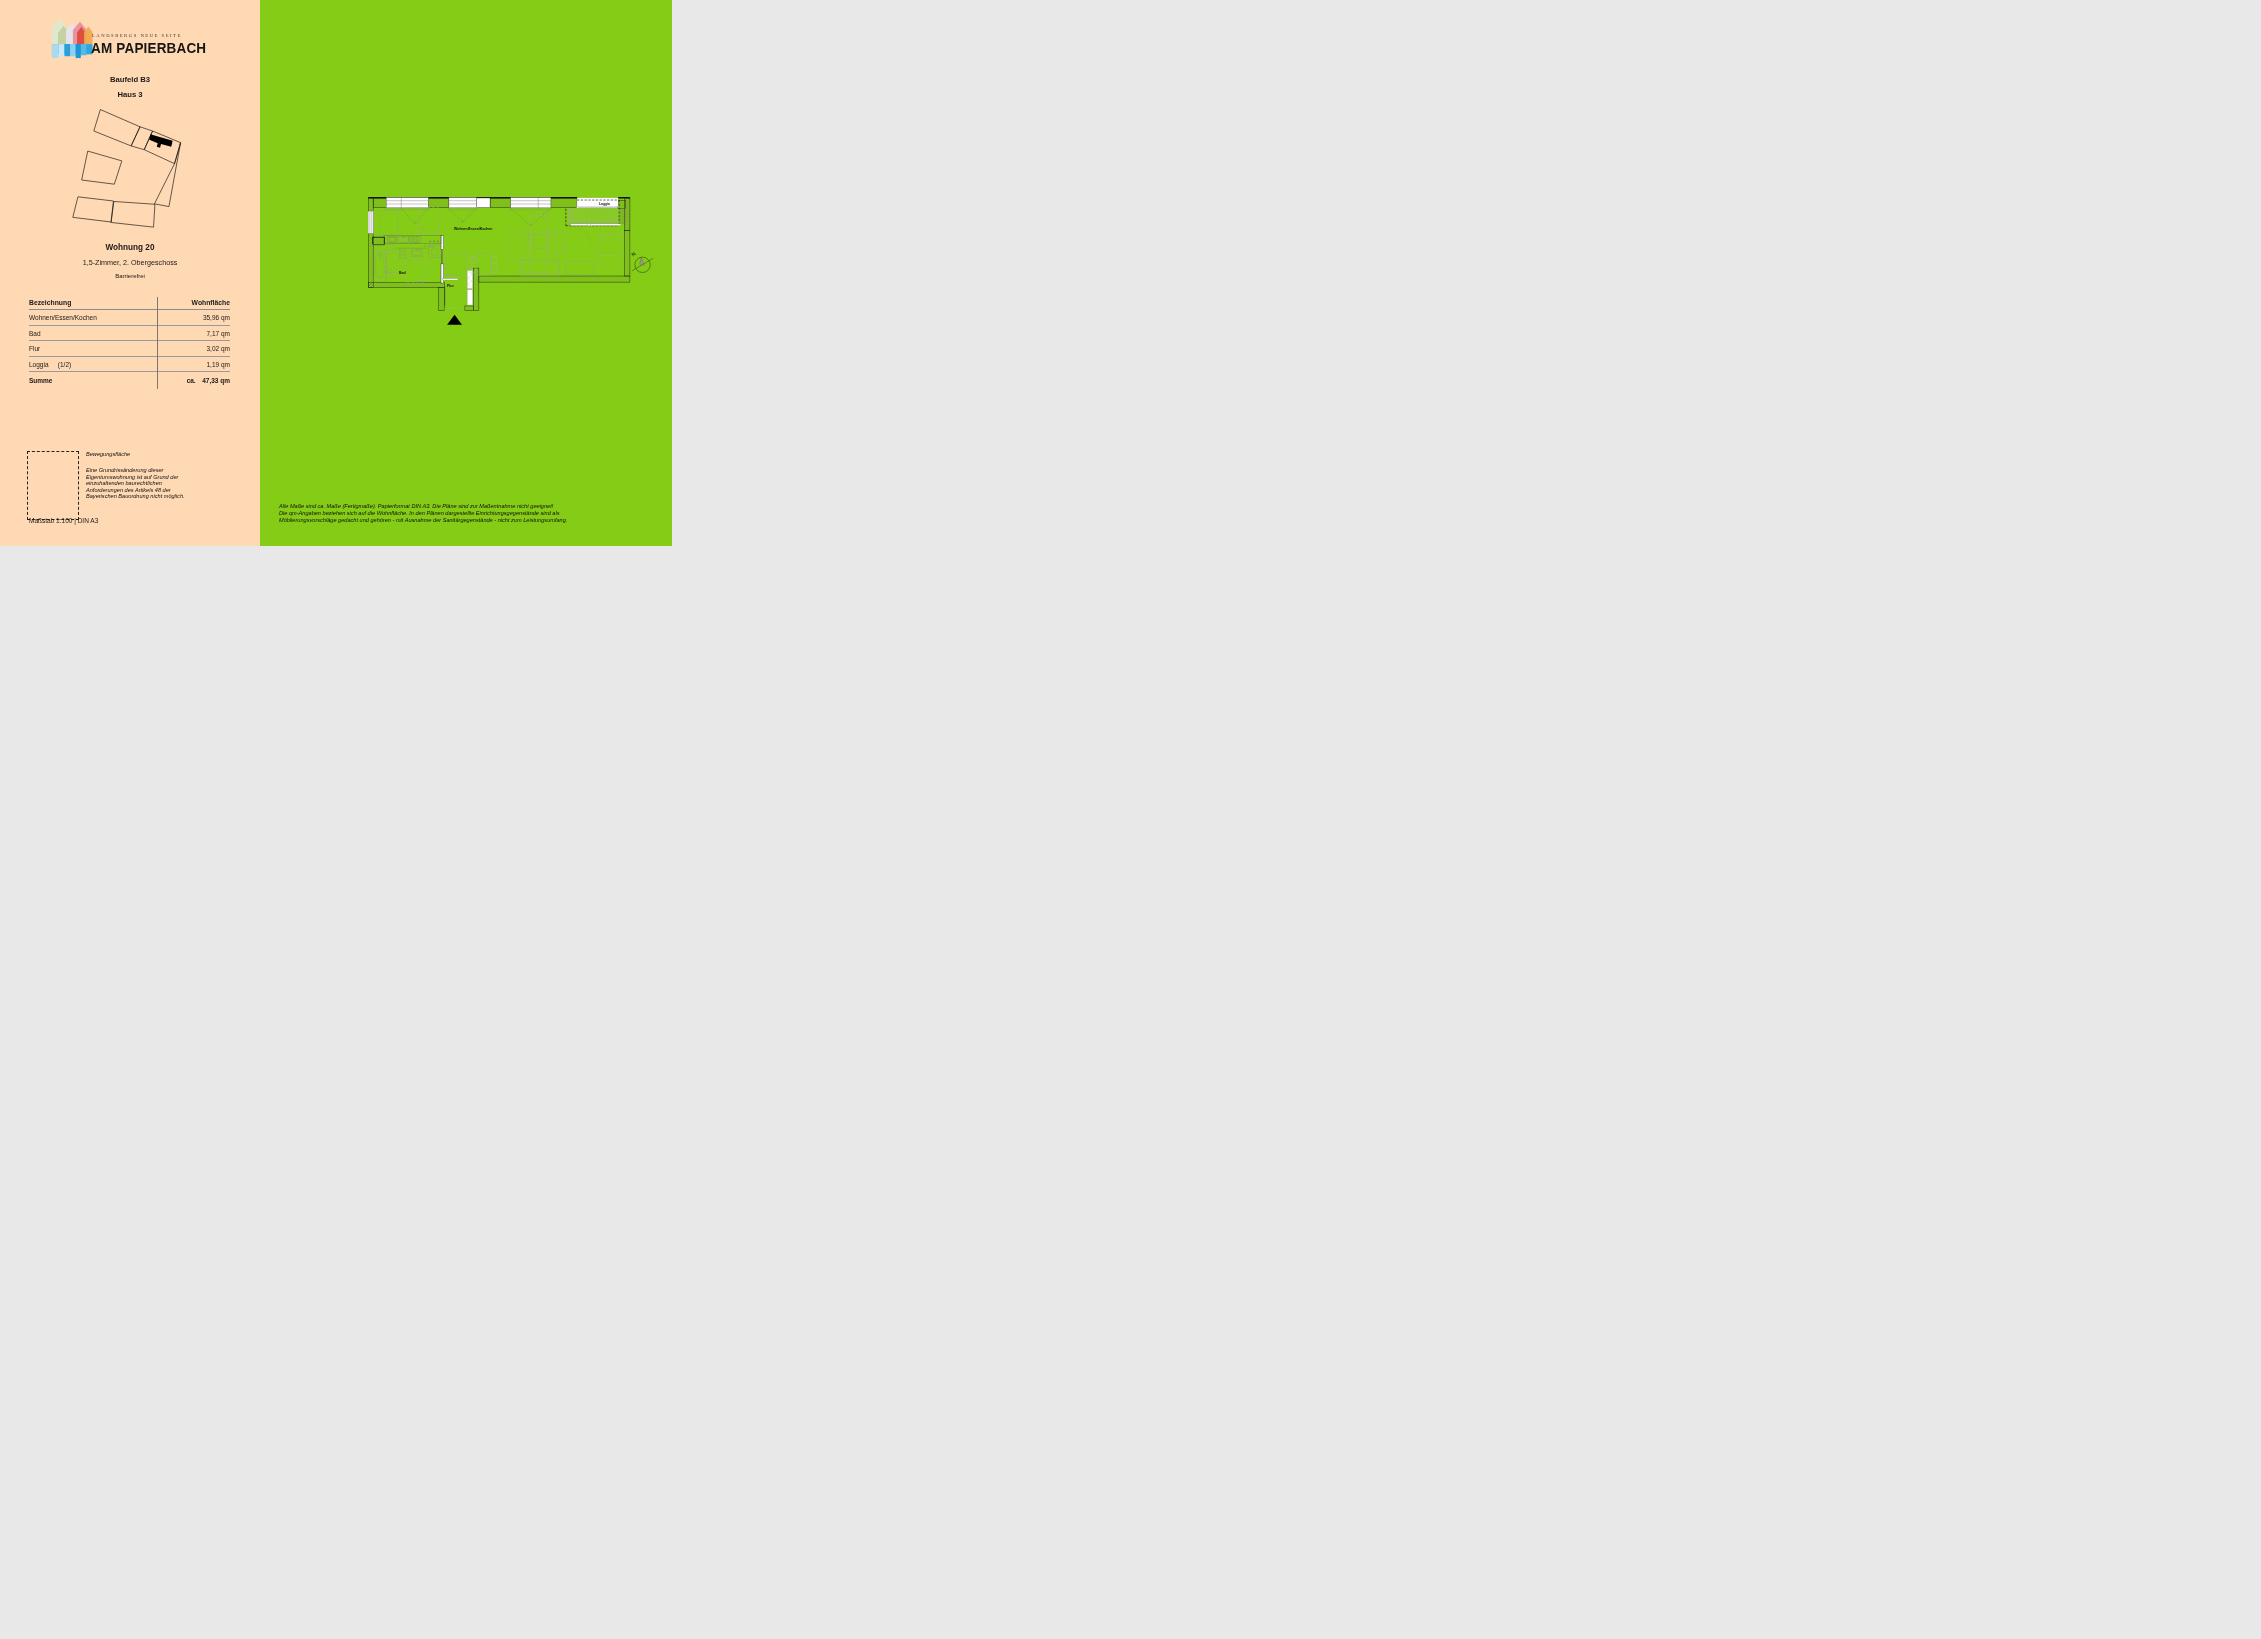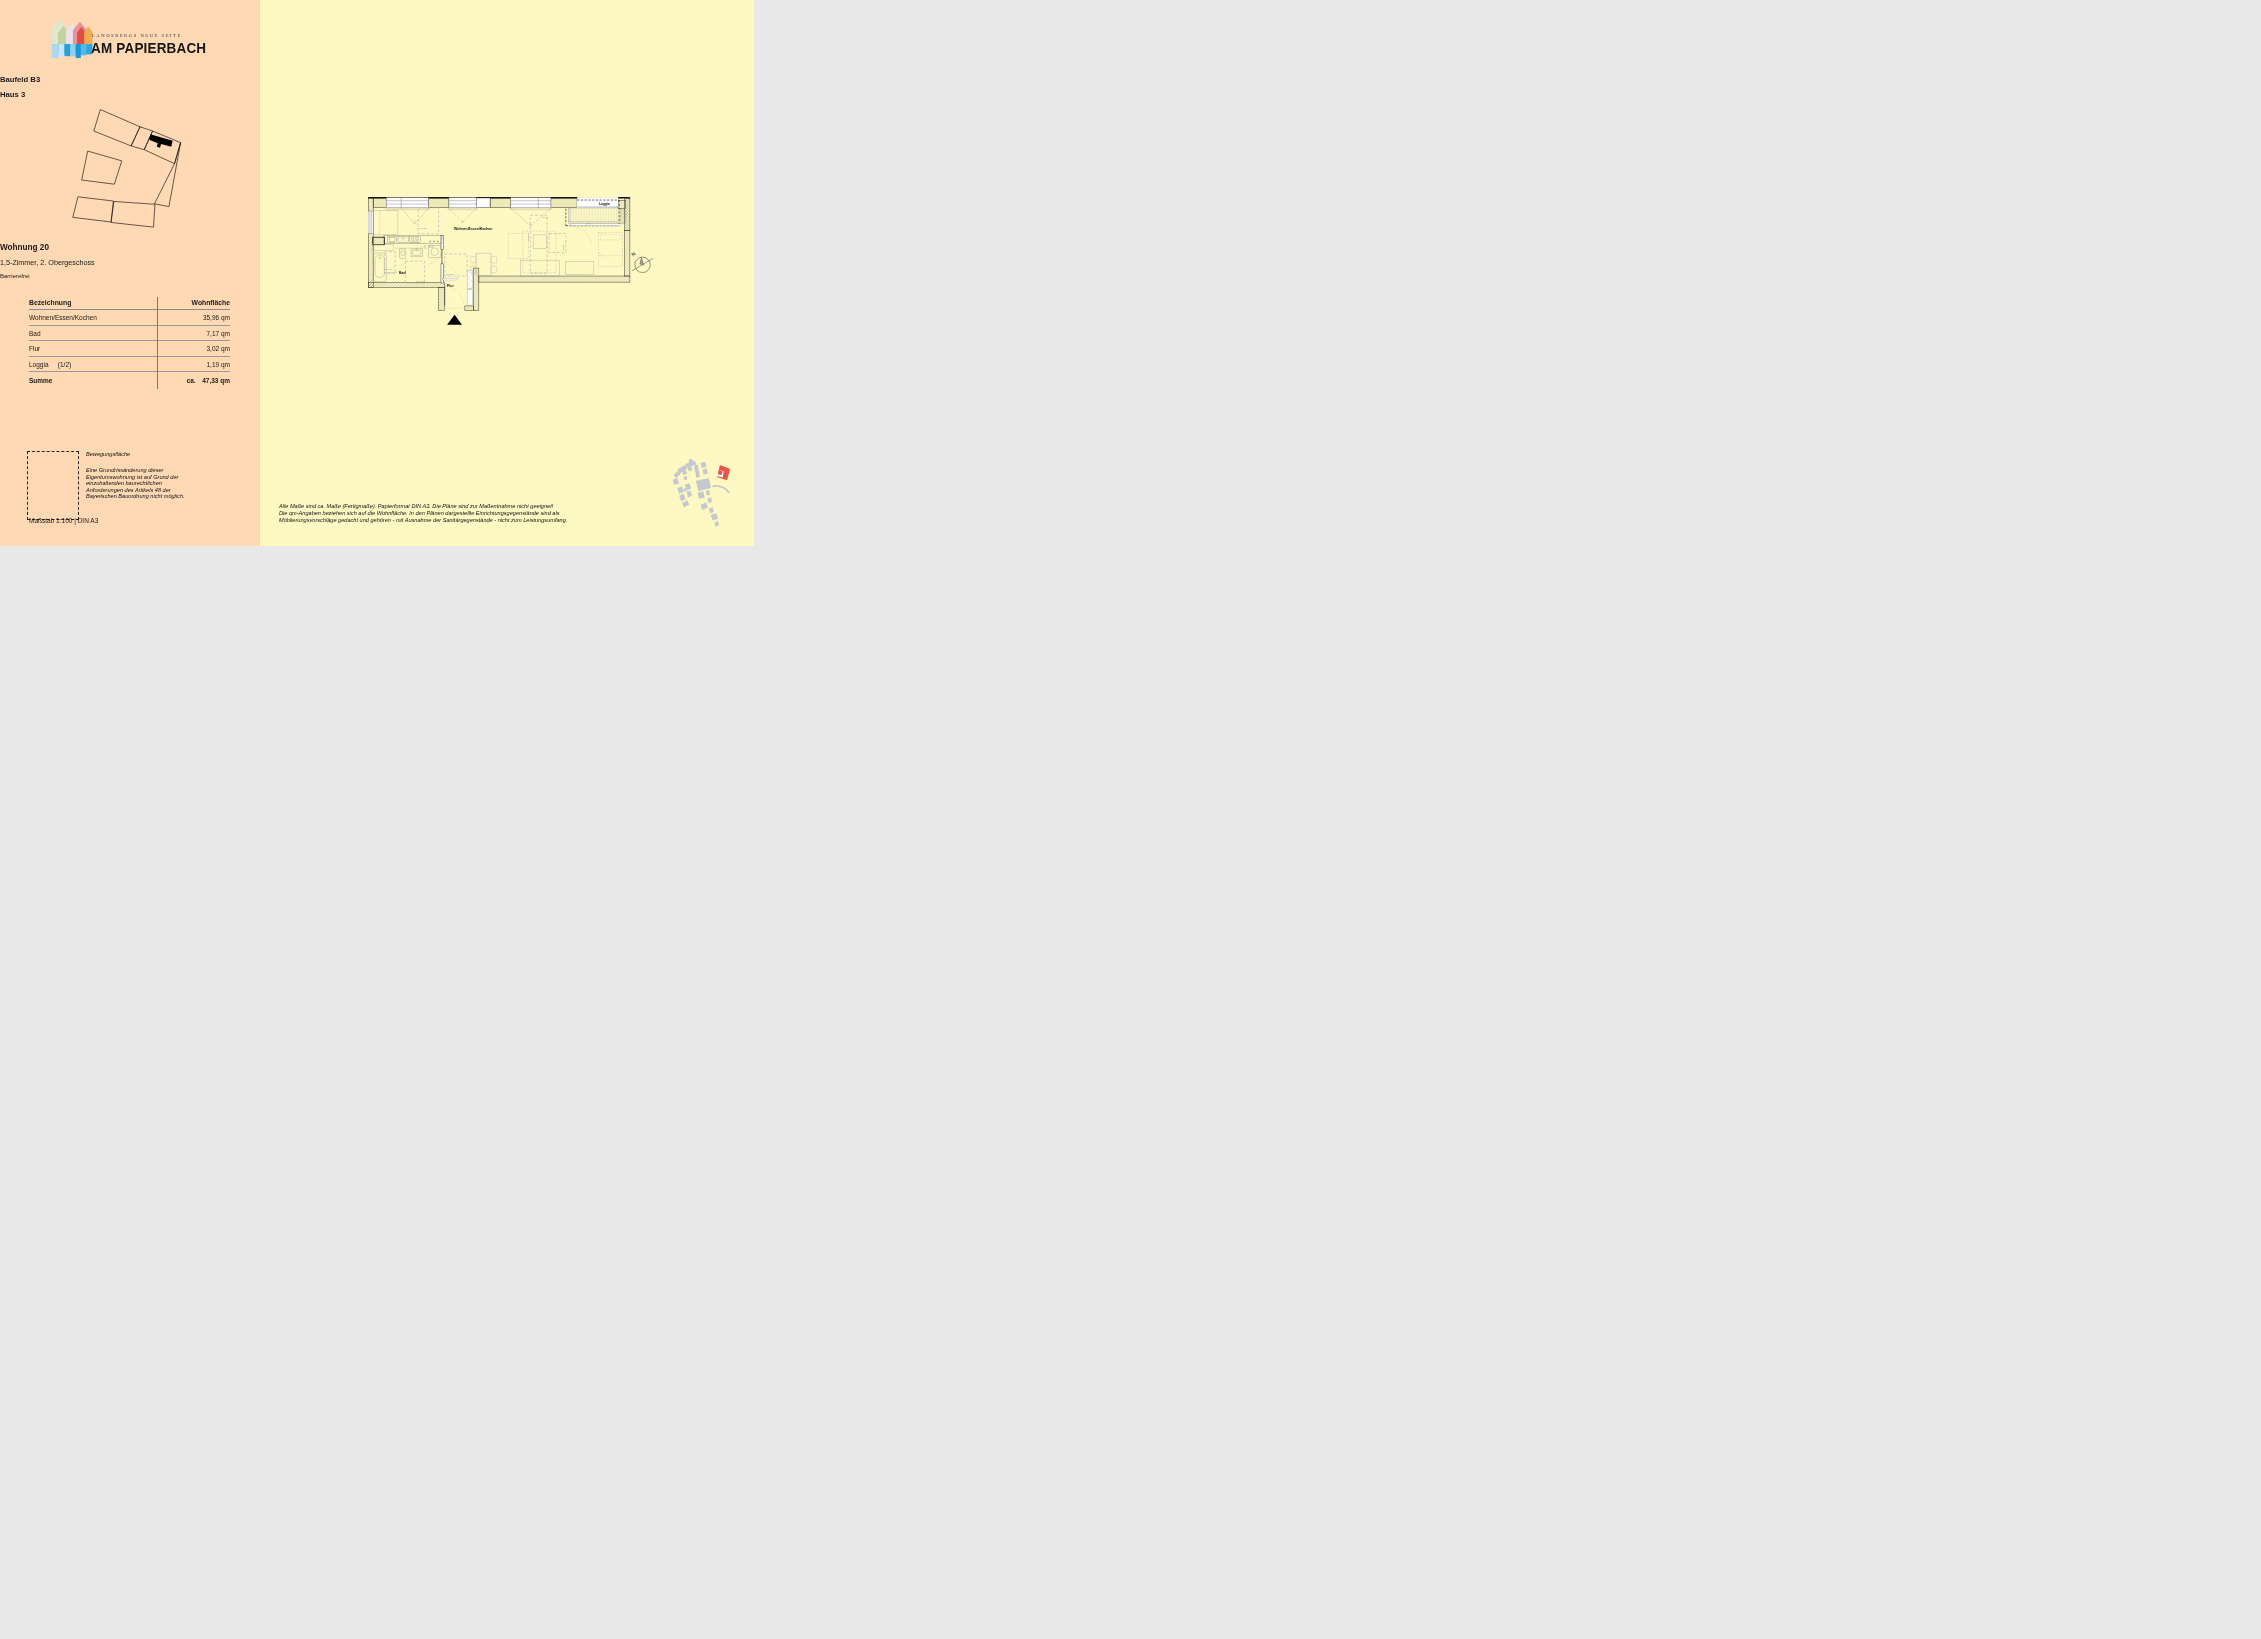--- a/index.html
+++ b/index.html
@@ -1,20 +1,20 @@
 <!DOCTYPE html>
 <html style="font-size:7.5px"><head>
 <meta charset="utf-8">
 <style>
   html,body{margin:0;padding:0;background:#e8e8e8;}
-  .page{position:relative;width:754px;height:546px;background:#fef9c3;overflow:hidden;
+  .page{position:relative;width:672px;height:546px;background:#84cc16;overflow:hidden;
         font-family:"Liberation Sans",sans-serif;color:#1a1a1a;}
   .sidebar{position:absolute;left:0;top:0;width:260px;height:546px;background:#FFD9B3;}
   .abs{position:absolute;}
-  .centered{width:260px;}
+  .centered{width:260px;text-align:center;}
   .logo-tagline{font-family:"Liberation Serif",serif;font-size:4.7px;letter-spacing:1.5px;color:#3a3a3a;white-space:nowrap;}
   .logo-title{font-size:14.5px;font-weight:700;letter-spacing:0.2px;color:#161616;transform:scaleX(0.93);transform-origin:left;white-space:nowrap;}
   .h-bold{font-weight:700;font-size:7.7px;}
   .apt-title{font-weight:700;font-size:8.2px;}
   .apt-sub{font-size:7.2px;}
   .apt-note{font-size:6px;}
   .area-table{position:absolute;left:29px;top:299px;width:201px;font-size:6.5px;}
   .area-table .hdr{display:flex;justify-content:space-between;font-weight:700;font-size:6.8px;
                    padding-bottom:3.3px;border-bottom:0.5px solid #8c8c8c;}
   .area-table .row{display:flex;justify-content:space-between;align-items:center;height:14.5px;border-bottom:0.5px solid #9a9a9a;}

